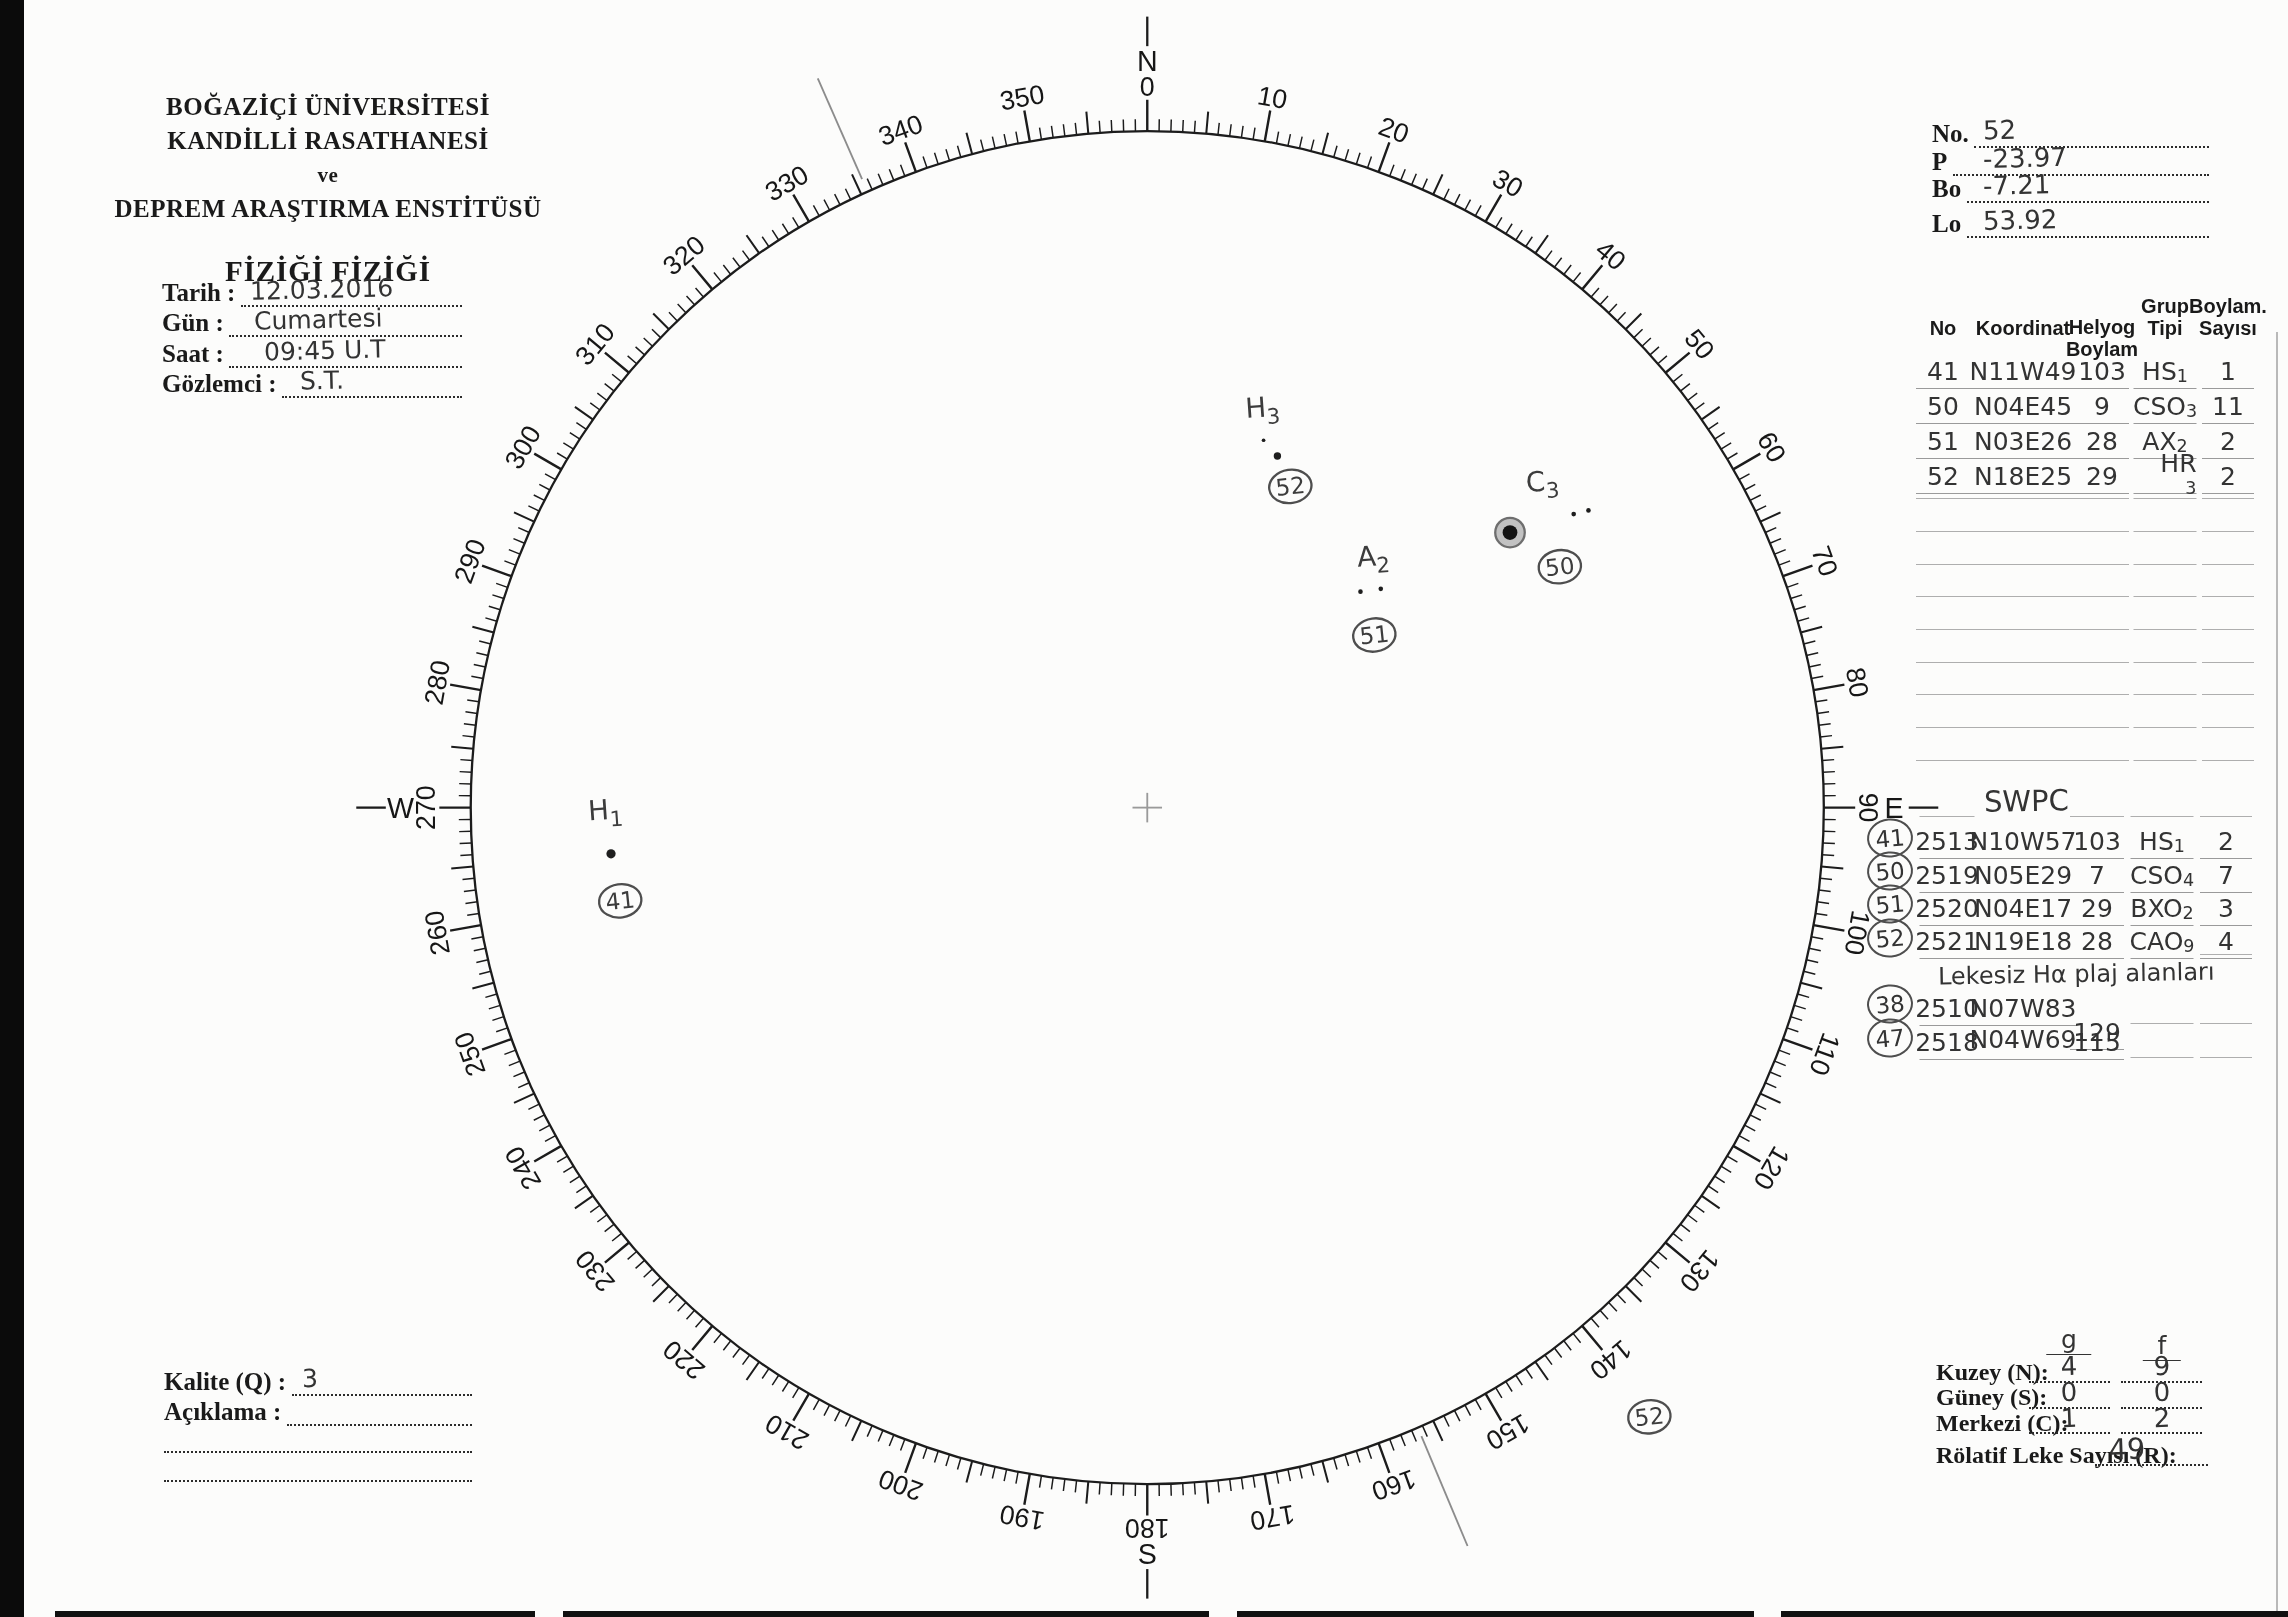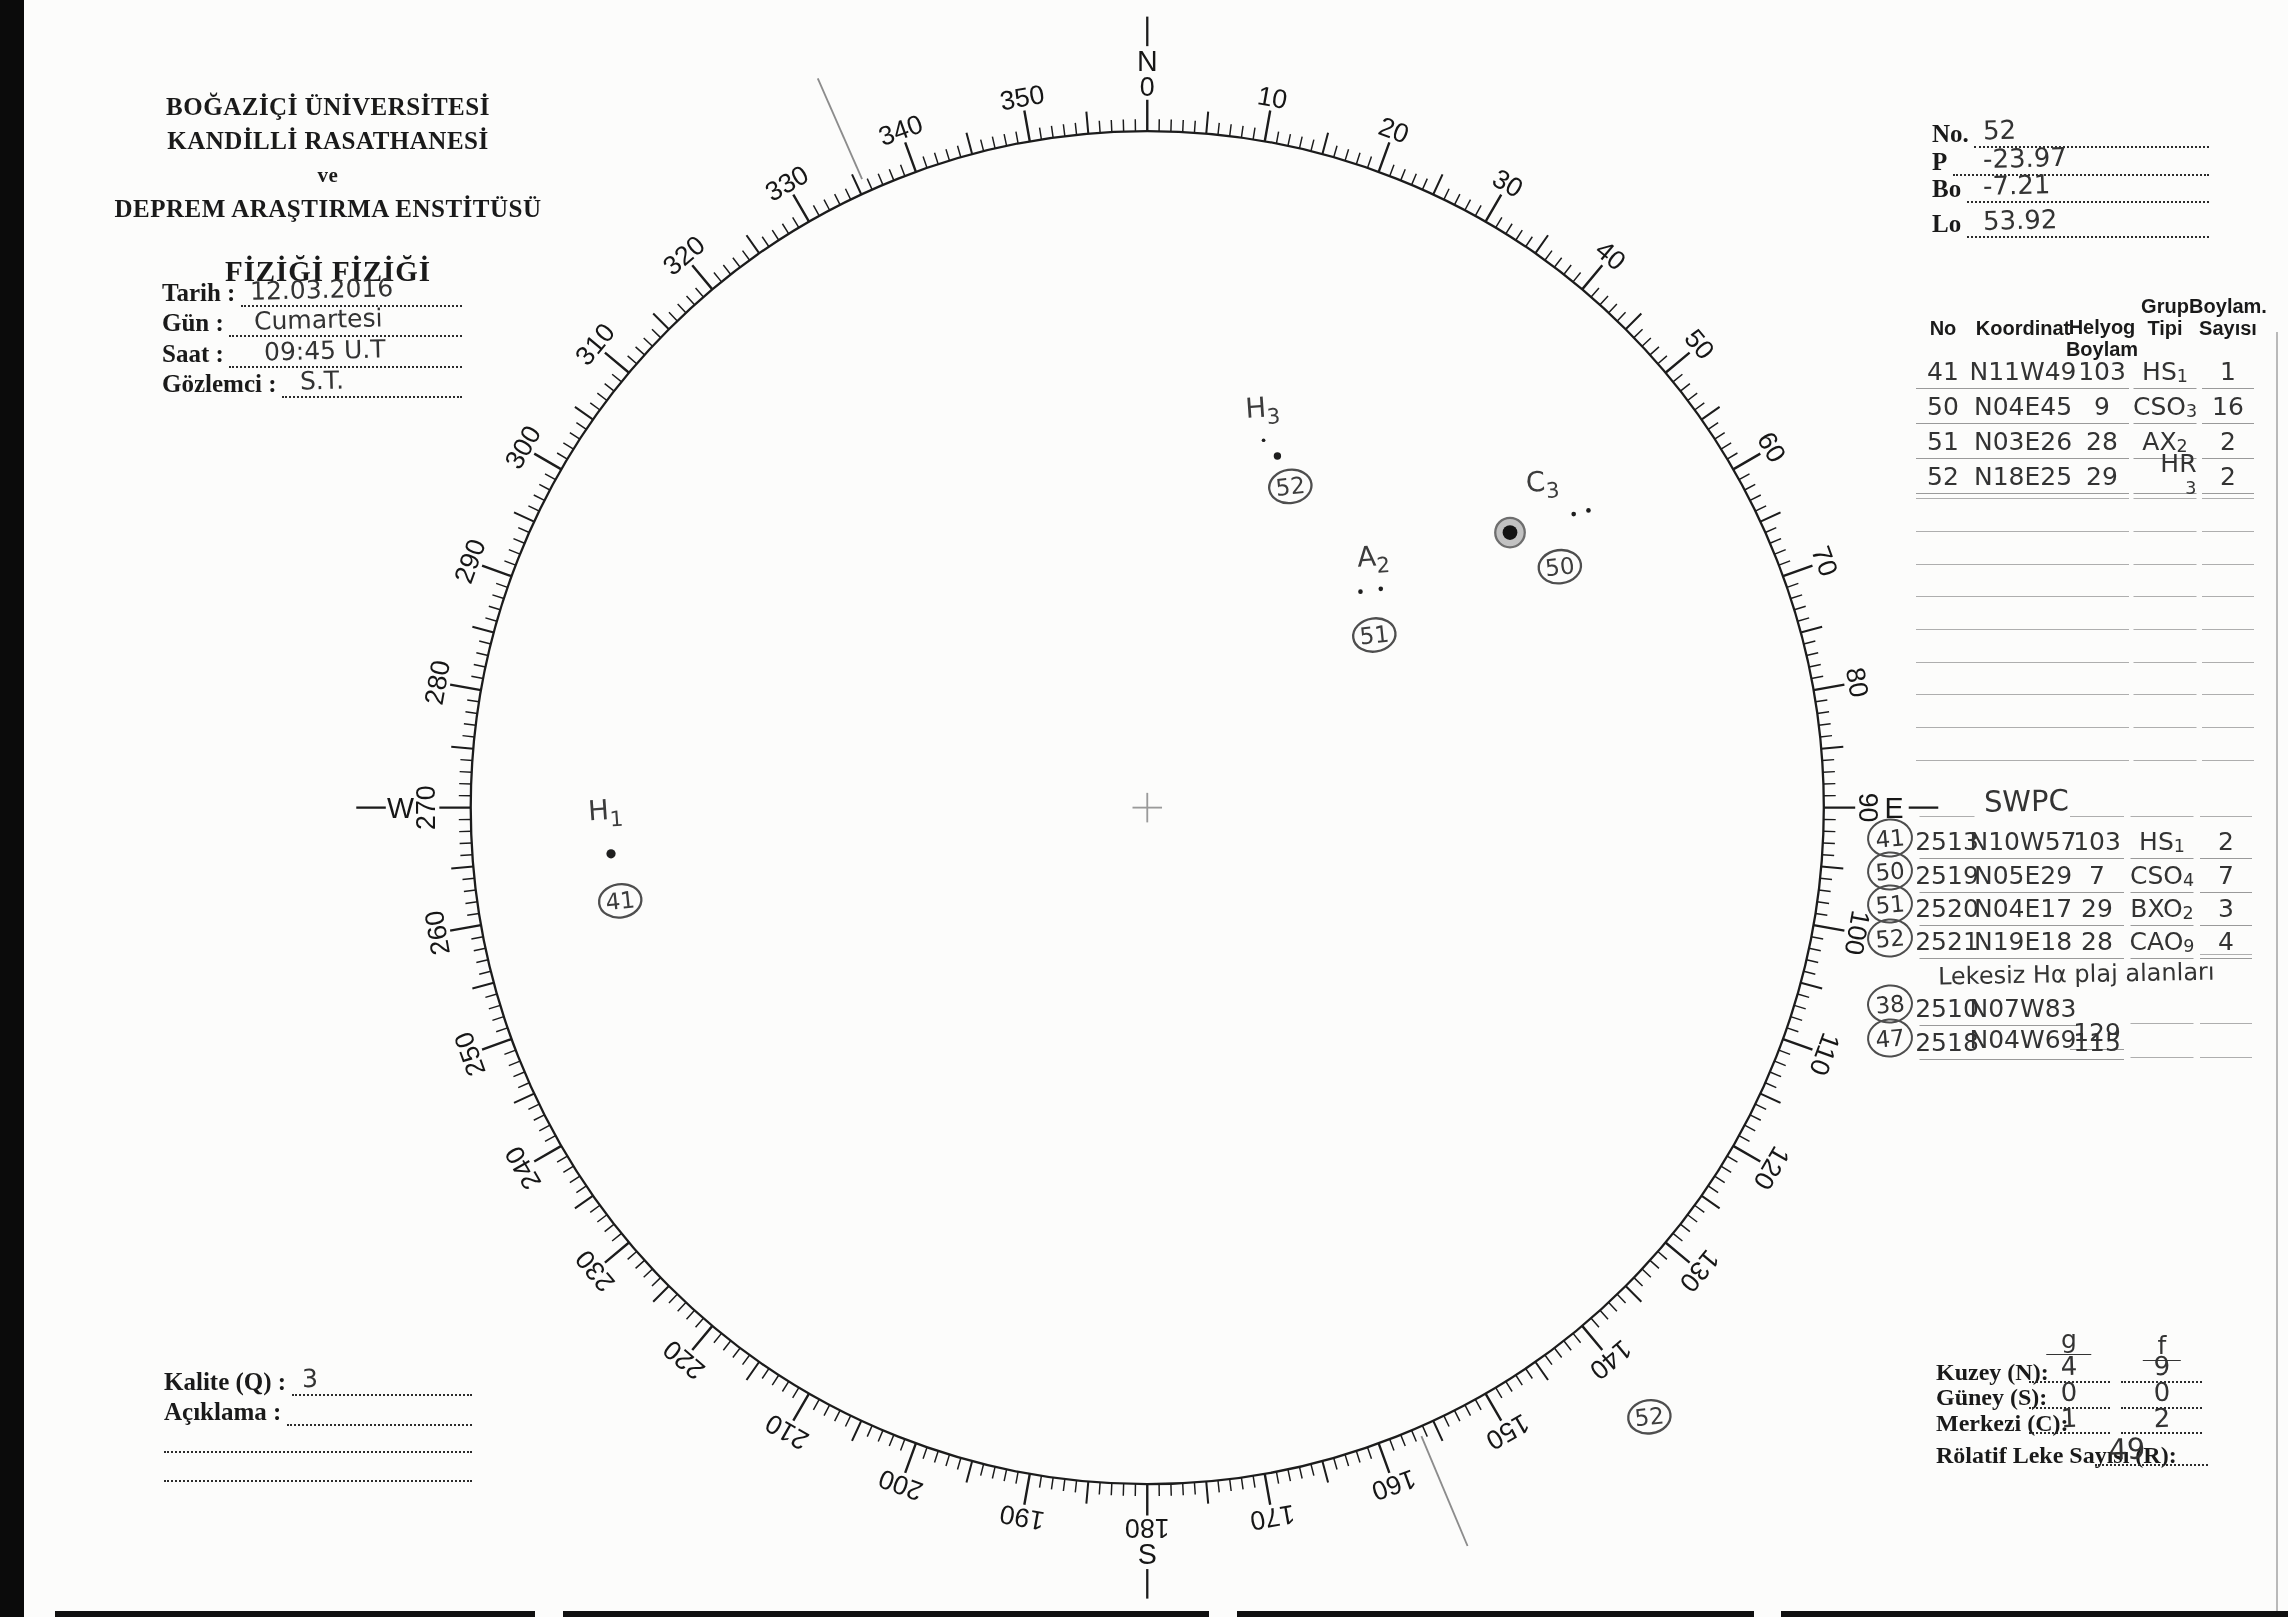--- a/index.html
+++ b/index.html
@@ -132,21 +132,21 @@
         <span class="hand">N04E45</span>
       </div>
       <div class="cell" style="left: 2102px; top: 386px; width: 54px;">
         <span class="hand">9</span>
       </div>
       <div class="cell" style="left: 2165px; top: 386px; width: 63px;">
         <span class="hand">CSO</span>
         <sub class="hand">3</sub>
       </div>
       <div class="cell" style="left: 2228px; top: 386px; width: 52px;">
-        <span class="hand">16</span>
+        <span class="hand">11</span>
       </div>
       <div class="cell" style="left: 1943px; top: 421px; width: 54px;">
         <span class="hand">51</span>
       </div>
       <div class="cell" style="left: 2023px; top: 421px; width: 106px;">
         <span class="hand">N03E26</span>
       </div>
       <div class="cell" style="left: 2102px; top: 421px; width: 54px;">
         <span class="hand">28</span>
       </div>

